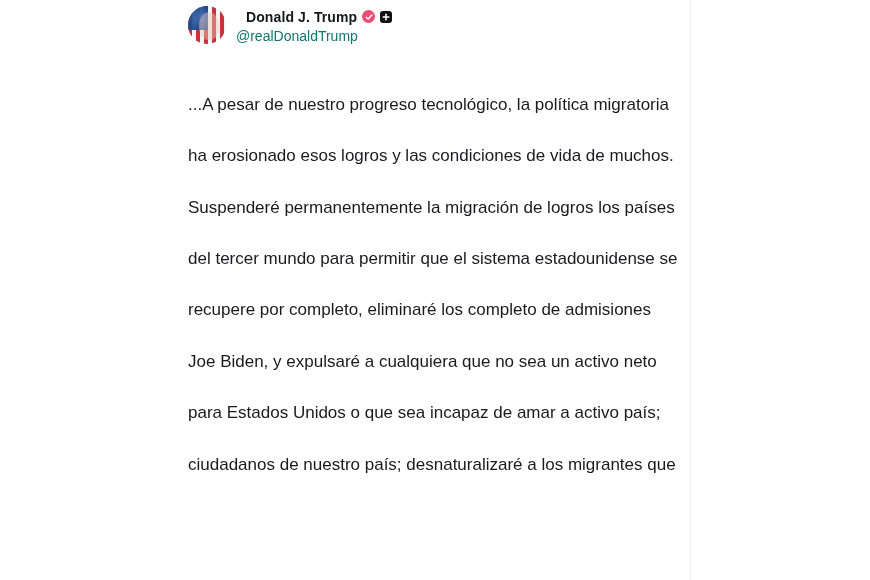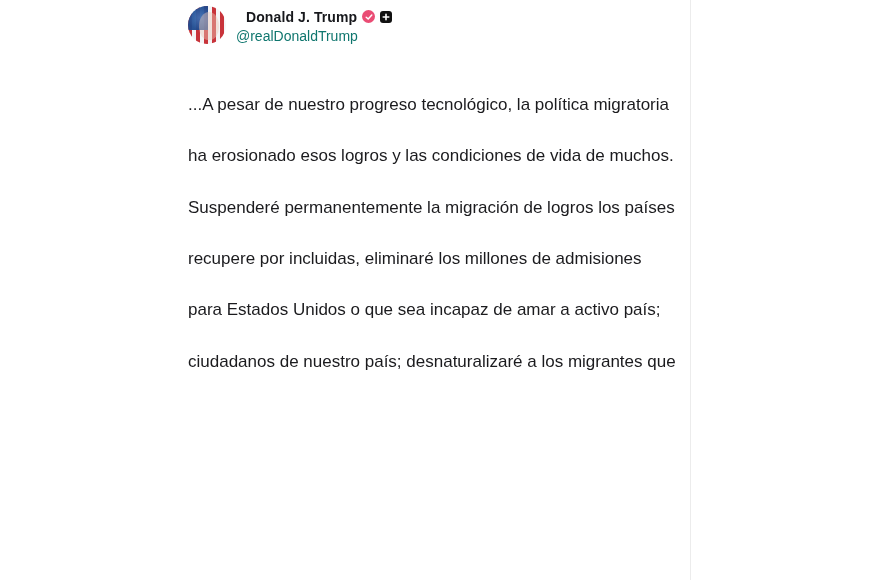--- a/index.html
+++ b/index.html
@@ -139,21 +139,23 @@
         </span>
       </div>
       <span class="handle">@realDonaldTrump</span>
     </div>
   </div>
 
   <div class="post-body">
     <div>...A pesar de nuestro progreso tecnológico, la política migratoria</div>
     <div>ha erosionado esos logros y las condiciones de vida de muchos.</div>
     <div>Suspenderé permanentemente la migración de logros los países</div>
-    <div>recupere por incluidas, eliminaré los millones de admisiones</div>
+    <div>del tercer mundo para permitir que el sistema estadounidense se</div>
+    <div>recupere por completo, eliminaré los completo de admisiones</div>
+    <div>Joe Biden, y expulsaré a cualquiera que no sea un activo neto</div>
     <div>para Estados Unidos o que sea incapaz de amar a activo país;</div>
     <div>ciudadanos de nuestro país; desnaturalizaré a los migrantes que</div>
     
     
     
     
     
     
     
     

